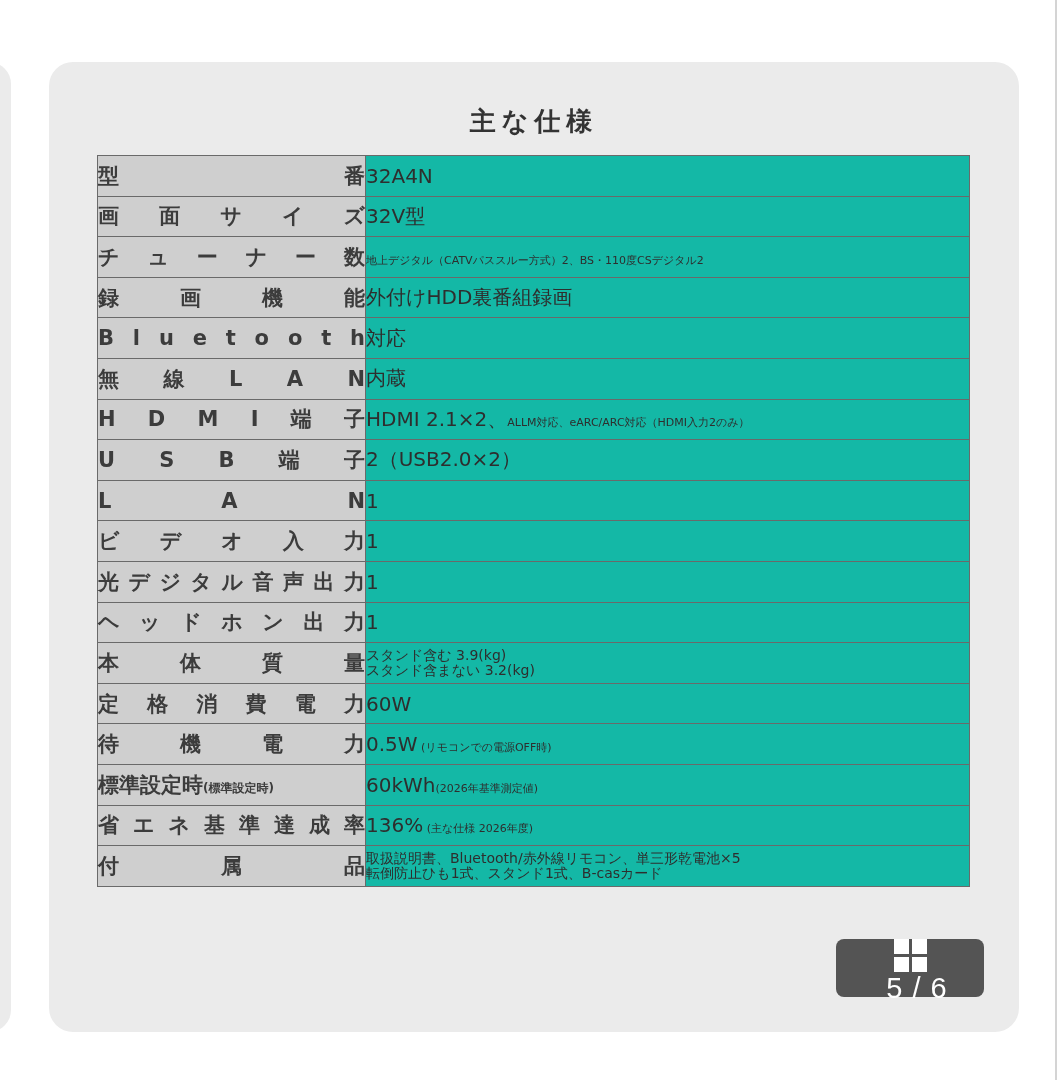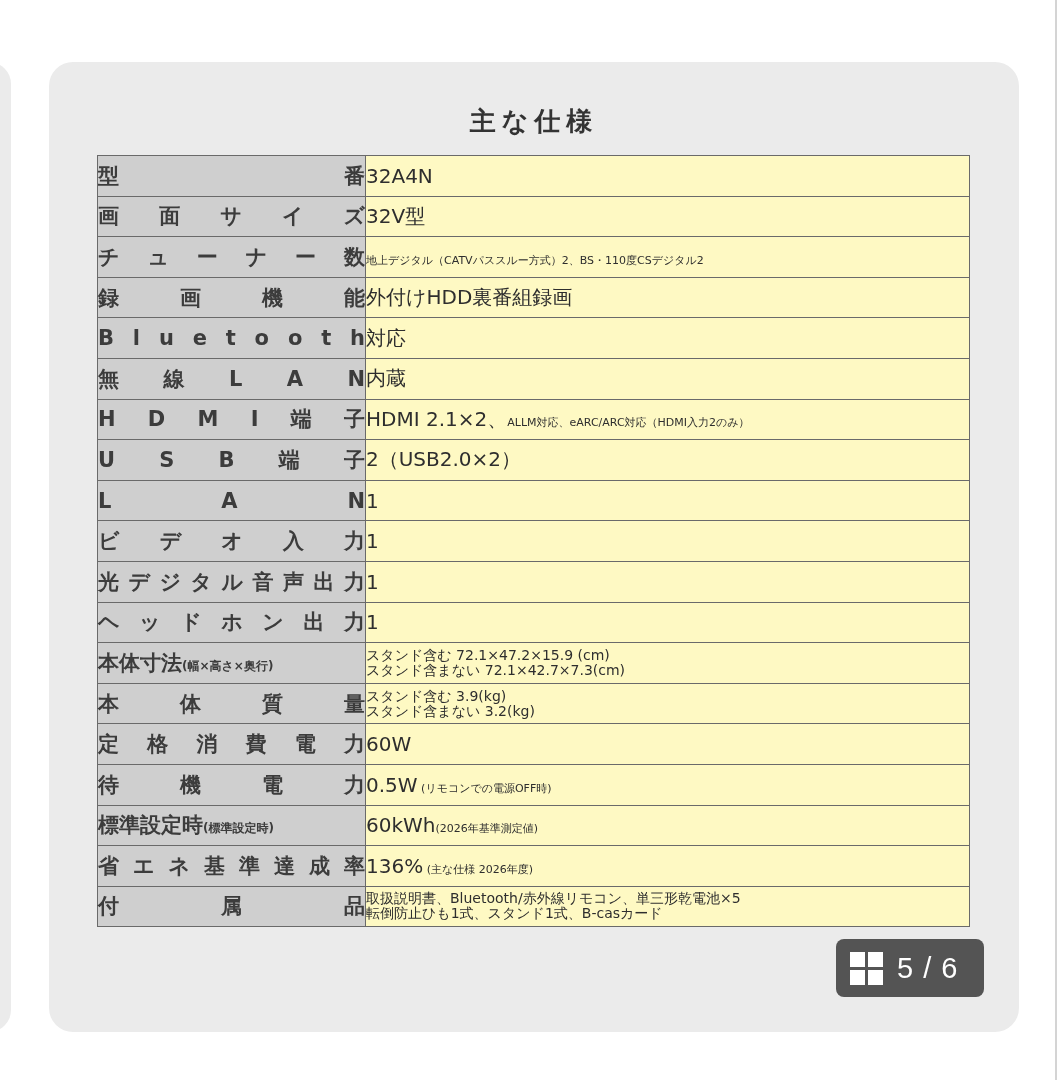--- a/index.html
+++ b/index.html
@@ -36,29 +36,29 @@
       width: 268px; background: #cfcfcf; color: #3c3c3c;
       font-size: 21px; font-weight: bold; padding: 0 12px 0 12px;
       box-sizing: border-box;
     }
     td.label .spread {
       display: flex; justify-content: space-between; align-items: center; width: 100%;
     }
     td.label .plain { display: flex; align-items: baseline; white-space: nowrap; }
     td.label .small { font-size: 12px; font-weight: bold; }
     td.value {
-      background: #fef9c3; color: #2e2e2e; padding: 0 18px; box-sizing: border-box;
+      background: #14b8a6; color: #2e2e2e; padding: 0 18px; box-sizing: border-box;
       font-size: 20px; white-space: nowrap; overflow: hidden;
     }
     td.value .sm { font-size: 11px; }
     td.value .two { font-size: 14px; line-height: 15px; }
     .counter {
       position: absolute; left: 836px; top: 939px; width: 148px; height: 58px;
       background: rgba(70,70,70,0.92); border-radius: 8px;
-      display: flex; align-items: center; padding-left: 14px; box-sizing: border-box;
+      display: flex; align-items: center; padding-left: 14px; box-sizing: border-box; flex-direction: column;
     }
     .grid-icon {
       display: grid; grid-template-columns: 15px 15px; grid-template-rows: 15px 15px; gap: 3px;
       margin-right: 14px;
     }
     .grid-icon span { background: #fff; display: block; }
     .counter-text {
       color: #fff; font-family: "Liberation Sans", sans-serif; font-size: 29px; letter-spacing: 1px;
     }
   </style>
@@ -219,32 +219,20 @@
             <span>ホ</span>
             <span>ン</span>
             <span>出</span>
             <span>力</span>
           </div>
         </td>
         <td class="value"><span>1</span></td>
       </tr>
       <tr>
         <td class="label">
-          <div class="plain">
-            <span>本体寸法</span>
-            <span class="small">(幅×高さ×奥行)</span>
-          </div>
-        </td>
-        <td class="value">
-          <div class="two">スタンド含む 72.1×47.2×15.9 (cm)</div>
-          <div class="two">スタンド含まない  72.1×42.7×7.3(cm)</div>
-        </td>
-      </tr>
-      <tr>
-        <td class="label">
           <div class="spread">
             <span>本</span>
             <span>体</span>
             <span>質</span>
             <span>量</span>
           </div>
         </td>
         <td class="value">
           <div class="two">スタンド含む  3.9(kg)</div>
           <div class="two">スタンド含まない 3.2(kg)</div>

